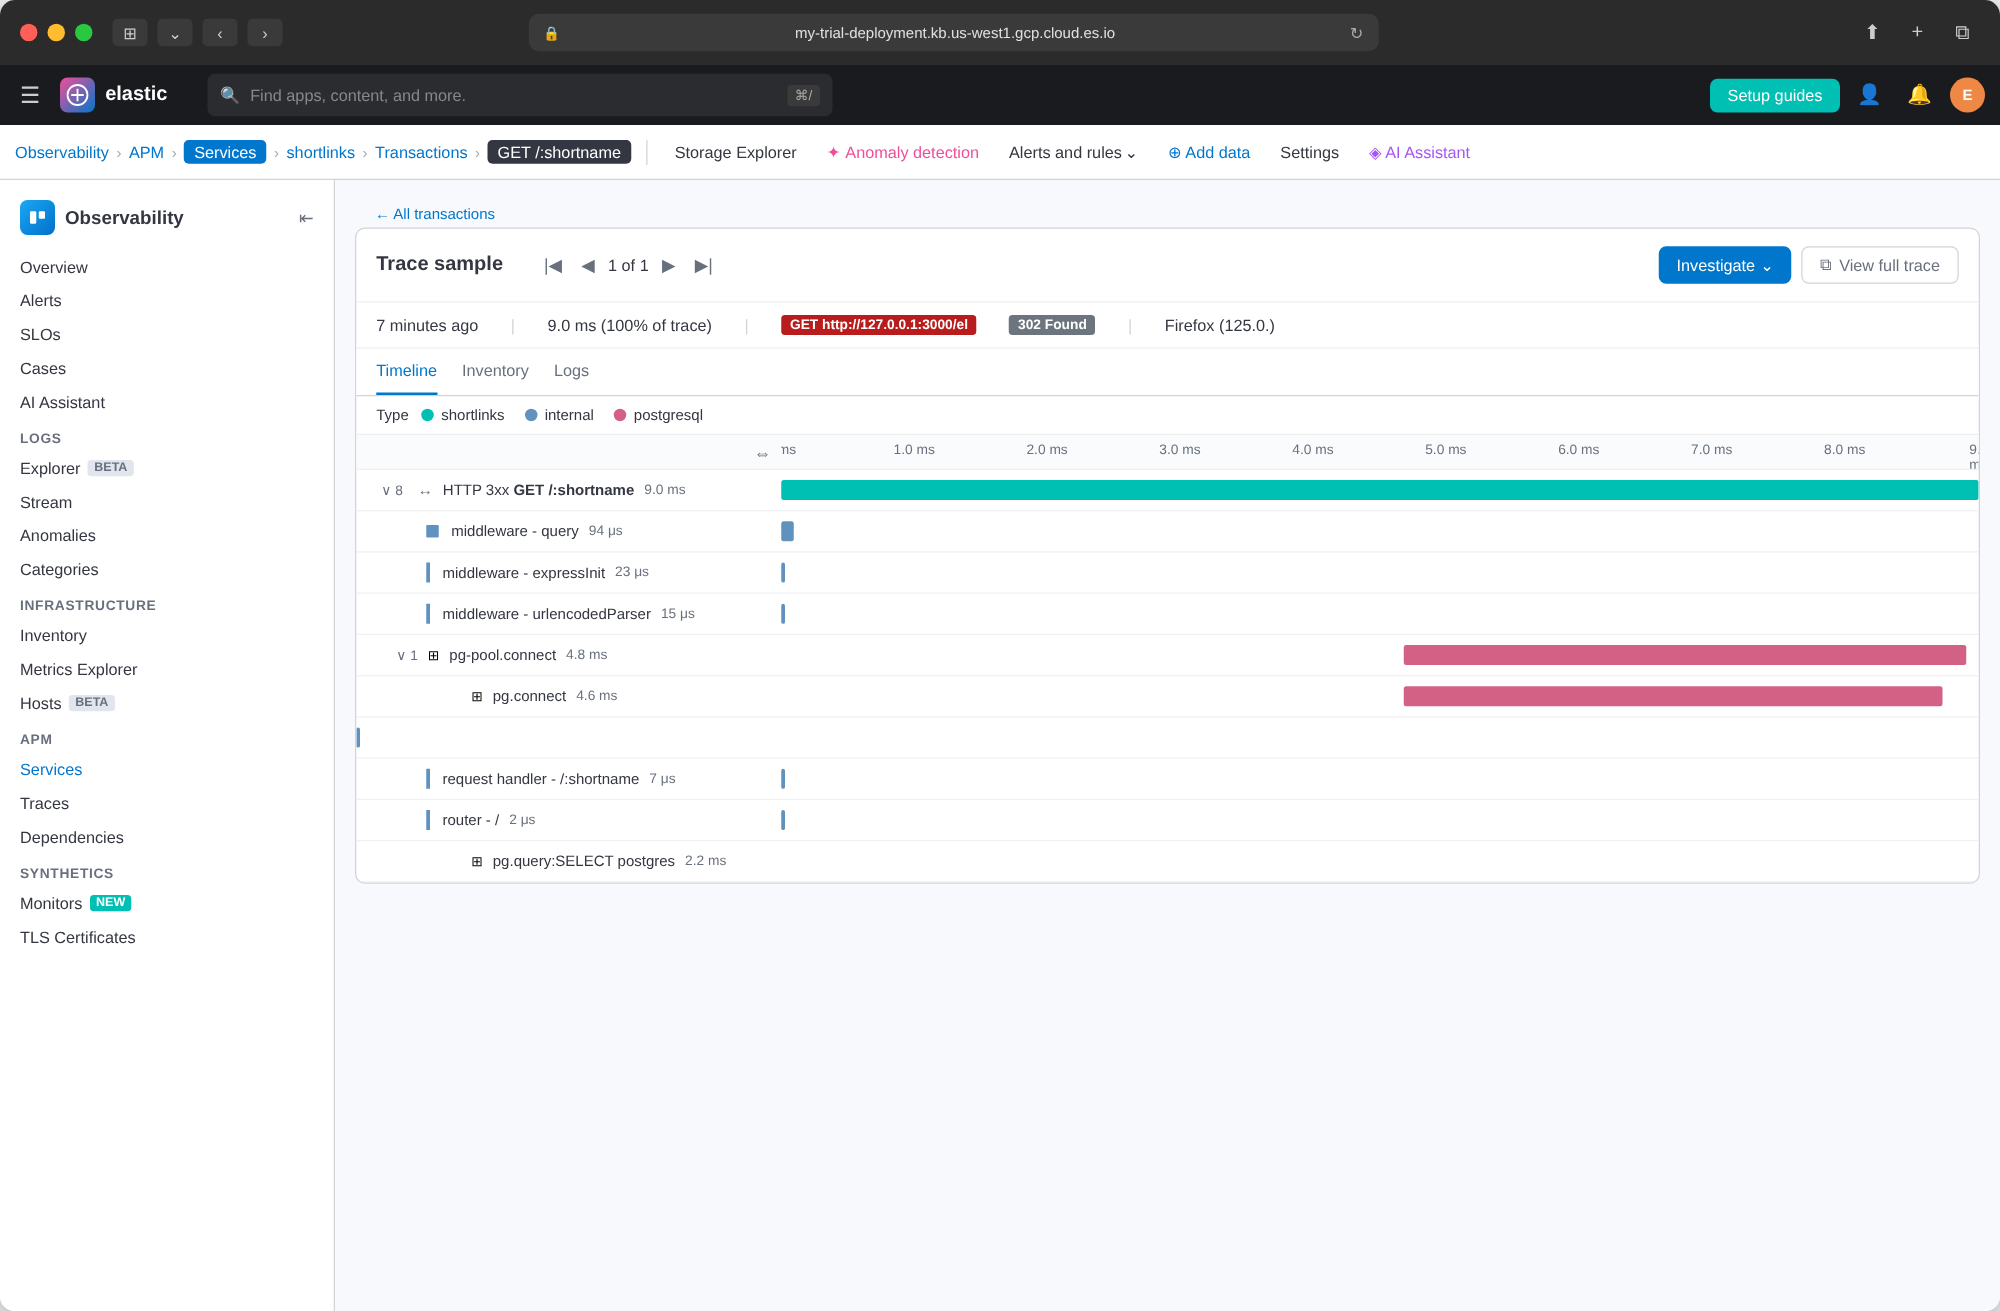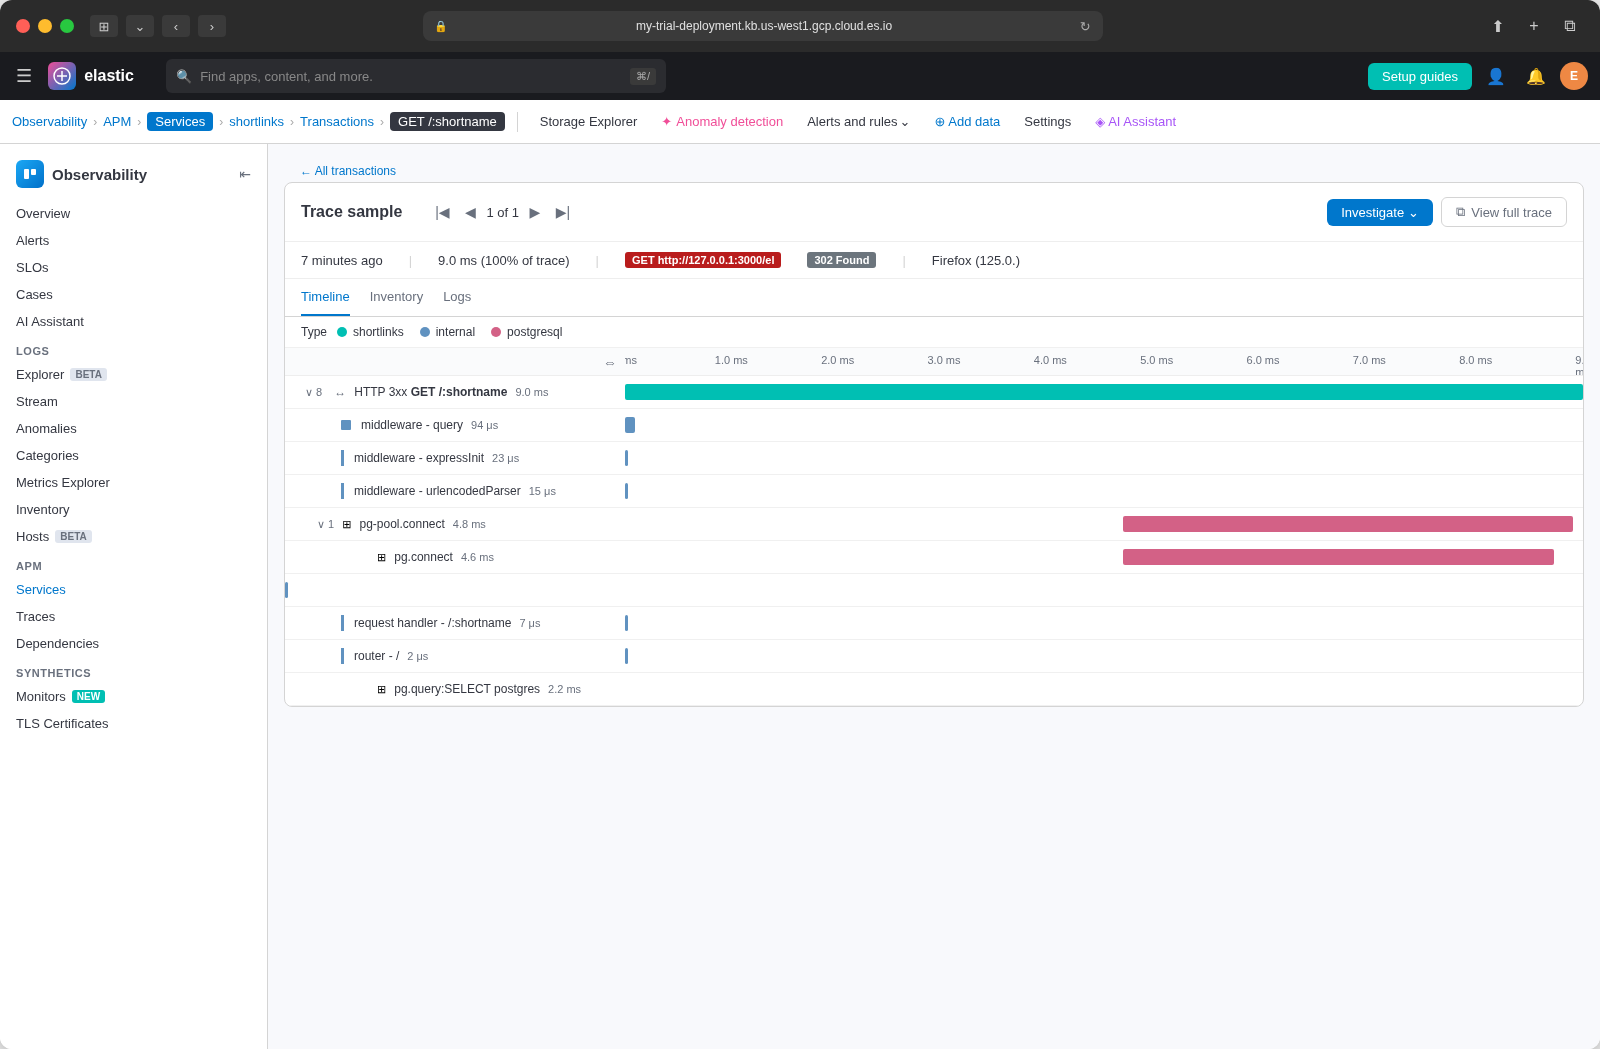--- a/index.html
+++ b/index.html
@@ -242,21 +242,21 @@
     }
     .page-btn {
       background: transparent; border: none;
       color: #69707d; cursor: pointer;
       width: 24px; height: 24px;
       display: flex; align-items: center; justify-content: center;
       font-size: 14px;
     }
     .page-btn:disabled { opacity: 0.3; cursor: default; }
     .page-text { font-size: 13px; color: #343741; }
-    .header-right { margin-left: auto; display: flex; align-items: center; gap: 8px; }
+    .header-right { margin-left: auto; display: flex; gap: 8px; }
     .investigate-btn {
       background: #0077cc; color: #fff;
       border: none; border-radius: 6px;
       padding: 6px 14px; font-size: 13px; font-weight: 500;
       cursor: pointer; display: flex; align-items: center; gap: 4px;
     }
     .view-trace-btn {
       background: transparent; color: #69707d;
       border: 1px solid #d4d4d4; border-radius: 6px;
       padding: 6px 14px; font-size: 13px;
@@ -482,25 +482,26 @@
       <a class="sidebar-nav-item">
         <span>Stream</span>
       </a>
       <a class="sidebar-nav-item">
         <span>Anomalies</span>
       </a>
       <a class="sidebar-nav-item">
         <span>Categories</span>
       </a>
 
+      <div class="sidebar-section-label">Infrastructure</div>
+      <a class="sidebar-nav-item">
+        <span>Inventory</span>
+      </a>
       <a class="sidebar-nav-item">
         <span>Metrics Explorer</span>
-      </a>
-      <a class="sidebar-nav-item">
-        <span>Inventory</span>
       </a>
       <a class="sidebar-nav-item">
         <span>Hosts</span>
         <span class="badge-beta">BETA</span>
       </a>
 
       <div class="sidebar-section-label">APM</div>
       <a class="sidebar-nav-item active">
         <span>Services</span>
       </a>

